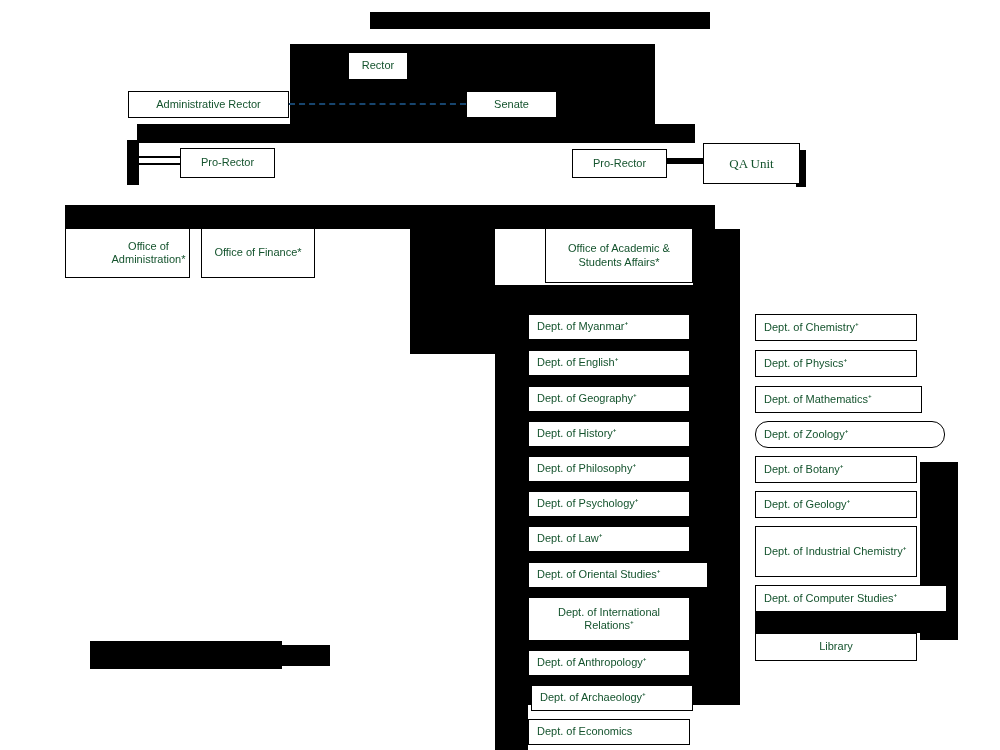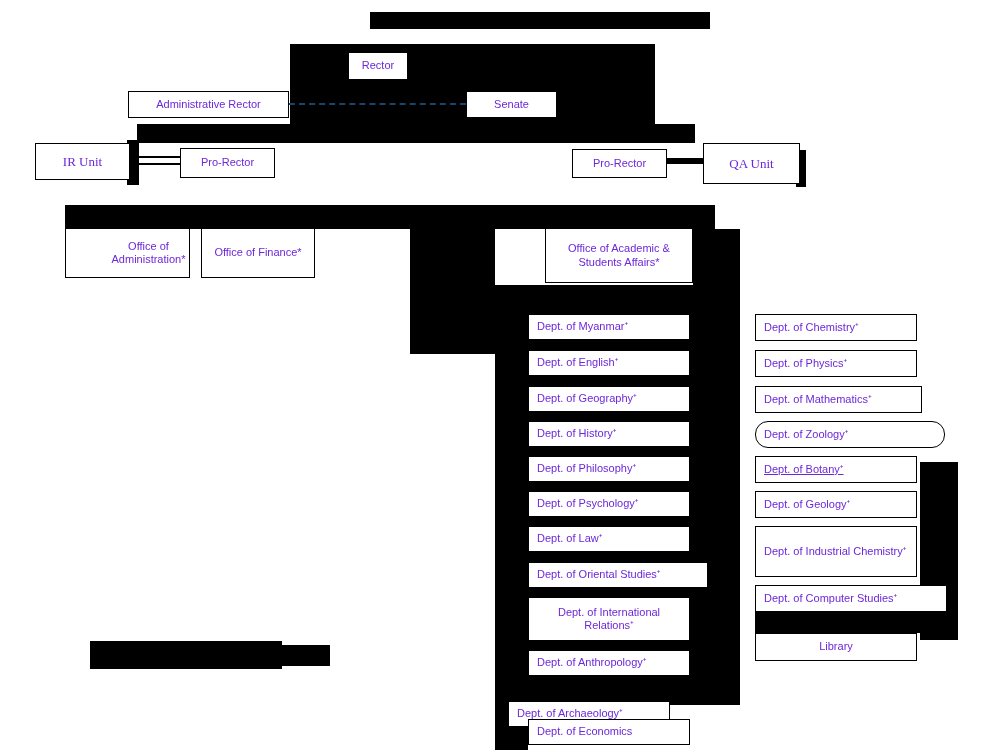--- a/index.html
+++ b/index.html
@@ -1,18 +1,18 @@
 <!DOCTYPE html>
 <html><head>
 <meta charset="utf-8">
 <style>
   html,body{margin:0;padding:0;background:#fff;}
   .canvas{
     position:relative;width:1000px;height:750px;background:#ffffff;
-    overflow:hidden;font-family:"Liberation Sans",sans-serif;color:#6d28d9;
+    overflow:hidden;font-family:"Liberation Sans",sans-serif;color:#14532d;
   }
   .redact{position:absolute;background:#000;z-index:1;}
   .node{
     position:absolute;background:#fff;border:1px solid #000;box-sizing:border-box;
     display:flex;align-items:center;justify-content:center;text-align:center;
     font-size:11px;line-height:1.2;z-index:2;padding:1px 4px;
   }
   .node.left{justify-content:flex-start;text-align:left;padding-left:8px;}
   .node.serif{font-family:"Liberation Serif",serif;font-size:13px;}
   .line{position:absolute;background:#000;z-index:3;}
@@ -39,45 +39,44 @@
   <div class="redact" style="left:796px;top:150px;width:10px;height:37px;"></div>
 
   <div class="dotted" style="left:289px;top:103px;width:177px;height:0;"></div>
   <div class="line" style="left:139px;top:156px;width:42px;height:2px;"></div>
   <div class="line" style="left:139px;top:163px;width:42px;height:2px;"></div>
   <div class="line" style="left:667px;top:158px;width:36px;height:6px;"></div>
 
   <div class="node" style="left:348px;top:52px;width:60px;height:28px;">Rector</div>
   <div class="node" style="left:128px;top:91px;width:161px;height:27px;">Administrative Rector</div>
   <div class="node" style="left:466px;top:91px;width:91px;height:27px;">Senate</div>
-  <div class="node serif" style="left:35px;top:143px;width:95px;height:37px;">IR Unit</div>
   <div class="node" style="left:180px;top:148px;width:95px;height:30px;">Pro-Rector</div>
   <div class="node" style="left:572px;top:149px;width:95px;height:29px;">Pro-Rector</div>
   <div class="node serif" style="left:703px;top:143px;width:97px;height:41px;">QA Unit</div>
 
   <div class="node" style="left:65px;top:228px;width:125px;height:50px;padding-left:46px;">Office of Administration*</div>
   <div class="node" style="left:201px;top:228px;width:114px;height:50px;">Office of Finance*</div>
   <div class="node" style="left:545px;top:228px;width:148px;height:55px;">Office of Academic &amp; Students Affairs*</div>
 
   <div class="node left" style="left:528px;top:314px;width:162px;height:26px;">Dept. of Myanmar⁺</div>
   <div class="node left" style="left:528px;top:386px;width:162px;height:26px;">Dept. of Geography⁺</div>
   <div class="node left" style="left:528px;top:350px;width:162px;height:26px;">Dept. of English⁺</div>
   <div class="node left" style="left:528px;top:421px;width:162px;height:26px;">Dept. of History⁺</div>
   <div class="node left" style="left:528px;top:456px;width:162px;height:26px;">Dept. of Philosophy⁺</div>
   <div class="node left" style="left:528px;top:491px;width:162px;height:26px;">Dept. of Psychology⁺</div>
   <div class="node left" style="left:528px;top:526px;width:162px;height:26px;">Dept. of Law⁺</div>
   <div class="node left" style="left:528px;top:562px;width:180px;height:26px;">Dept. of Oriental Studies⁺</div>
   <div class="node" style="left:528px;top:597px;width:162px;height:44px;">Dept. of International Relations⁺</div>
   <div class="node left" style="left:528px;top:650px;width:162px;height:26px;">Dept. of Anthropology⁺</div>
-  <div class="node left" style="left:508px;top:685px;width:162px;height:26px;margin-top:16px;">Dept. of Archaeology⁺</div>
+  <div class="node left" style="left:531px;top:685px;width:162px;height:26px;">Dept. of Archaeology⁺</div>
   <div class="node left" style="left:528px;top:719px;width:162px;height:26px;">Dept. of Economics</div>
 
   <div class="node left" style="left:755px;top:314px;width:162px;height:27px;">Dept. of Chemistry⁺</div>
   <div class="node left" style="left:755px;top:350px;width:162px;height:27px;">Dept. of Physics⁺</div>
   <div class="node left" style="left:755px;top:386px;width:167px;height:27px;">Dept. of Mathematics⁺</div>
   <div class="node left" style="left:755px;top:421px;width:190px;height:27px;border-radius:13px;">Dept. of Zoology⁺</div>
-  <div class="node left" style="left:755px;top:456px;width:162px;height:27px;text-decoration:underline;">Dept. of Botany⁺</div>
+  <div class="node left" style="left:755px;top:456px;width:162px;height:27px;">Dept. of Botany⁺</div>
   <div class="node left" style="left:755px;top:491px;width:162px;height:27px;">Dept. of Geology⁺</div>
   <div class="node left" style="left:755px;top:526px;width:162px;height:51px;text-align:right;">Dept. of Industrial Chemistry⁺</div>
   <div class="node left" style="left:755px;top:585px;width:192px;height:27px;">Dept. of Computer Studies⁺</div>
   <div class="node" style="left:755px;top:633px;width:162px;height:28px;">Library</div>
 
 </div>
 
 </body></html>

